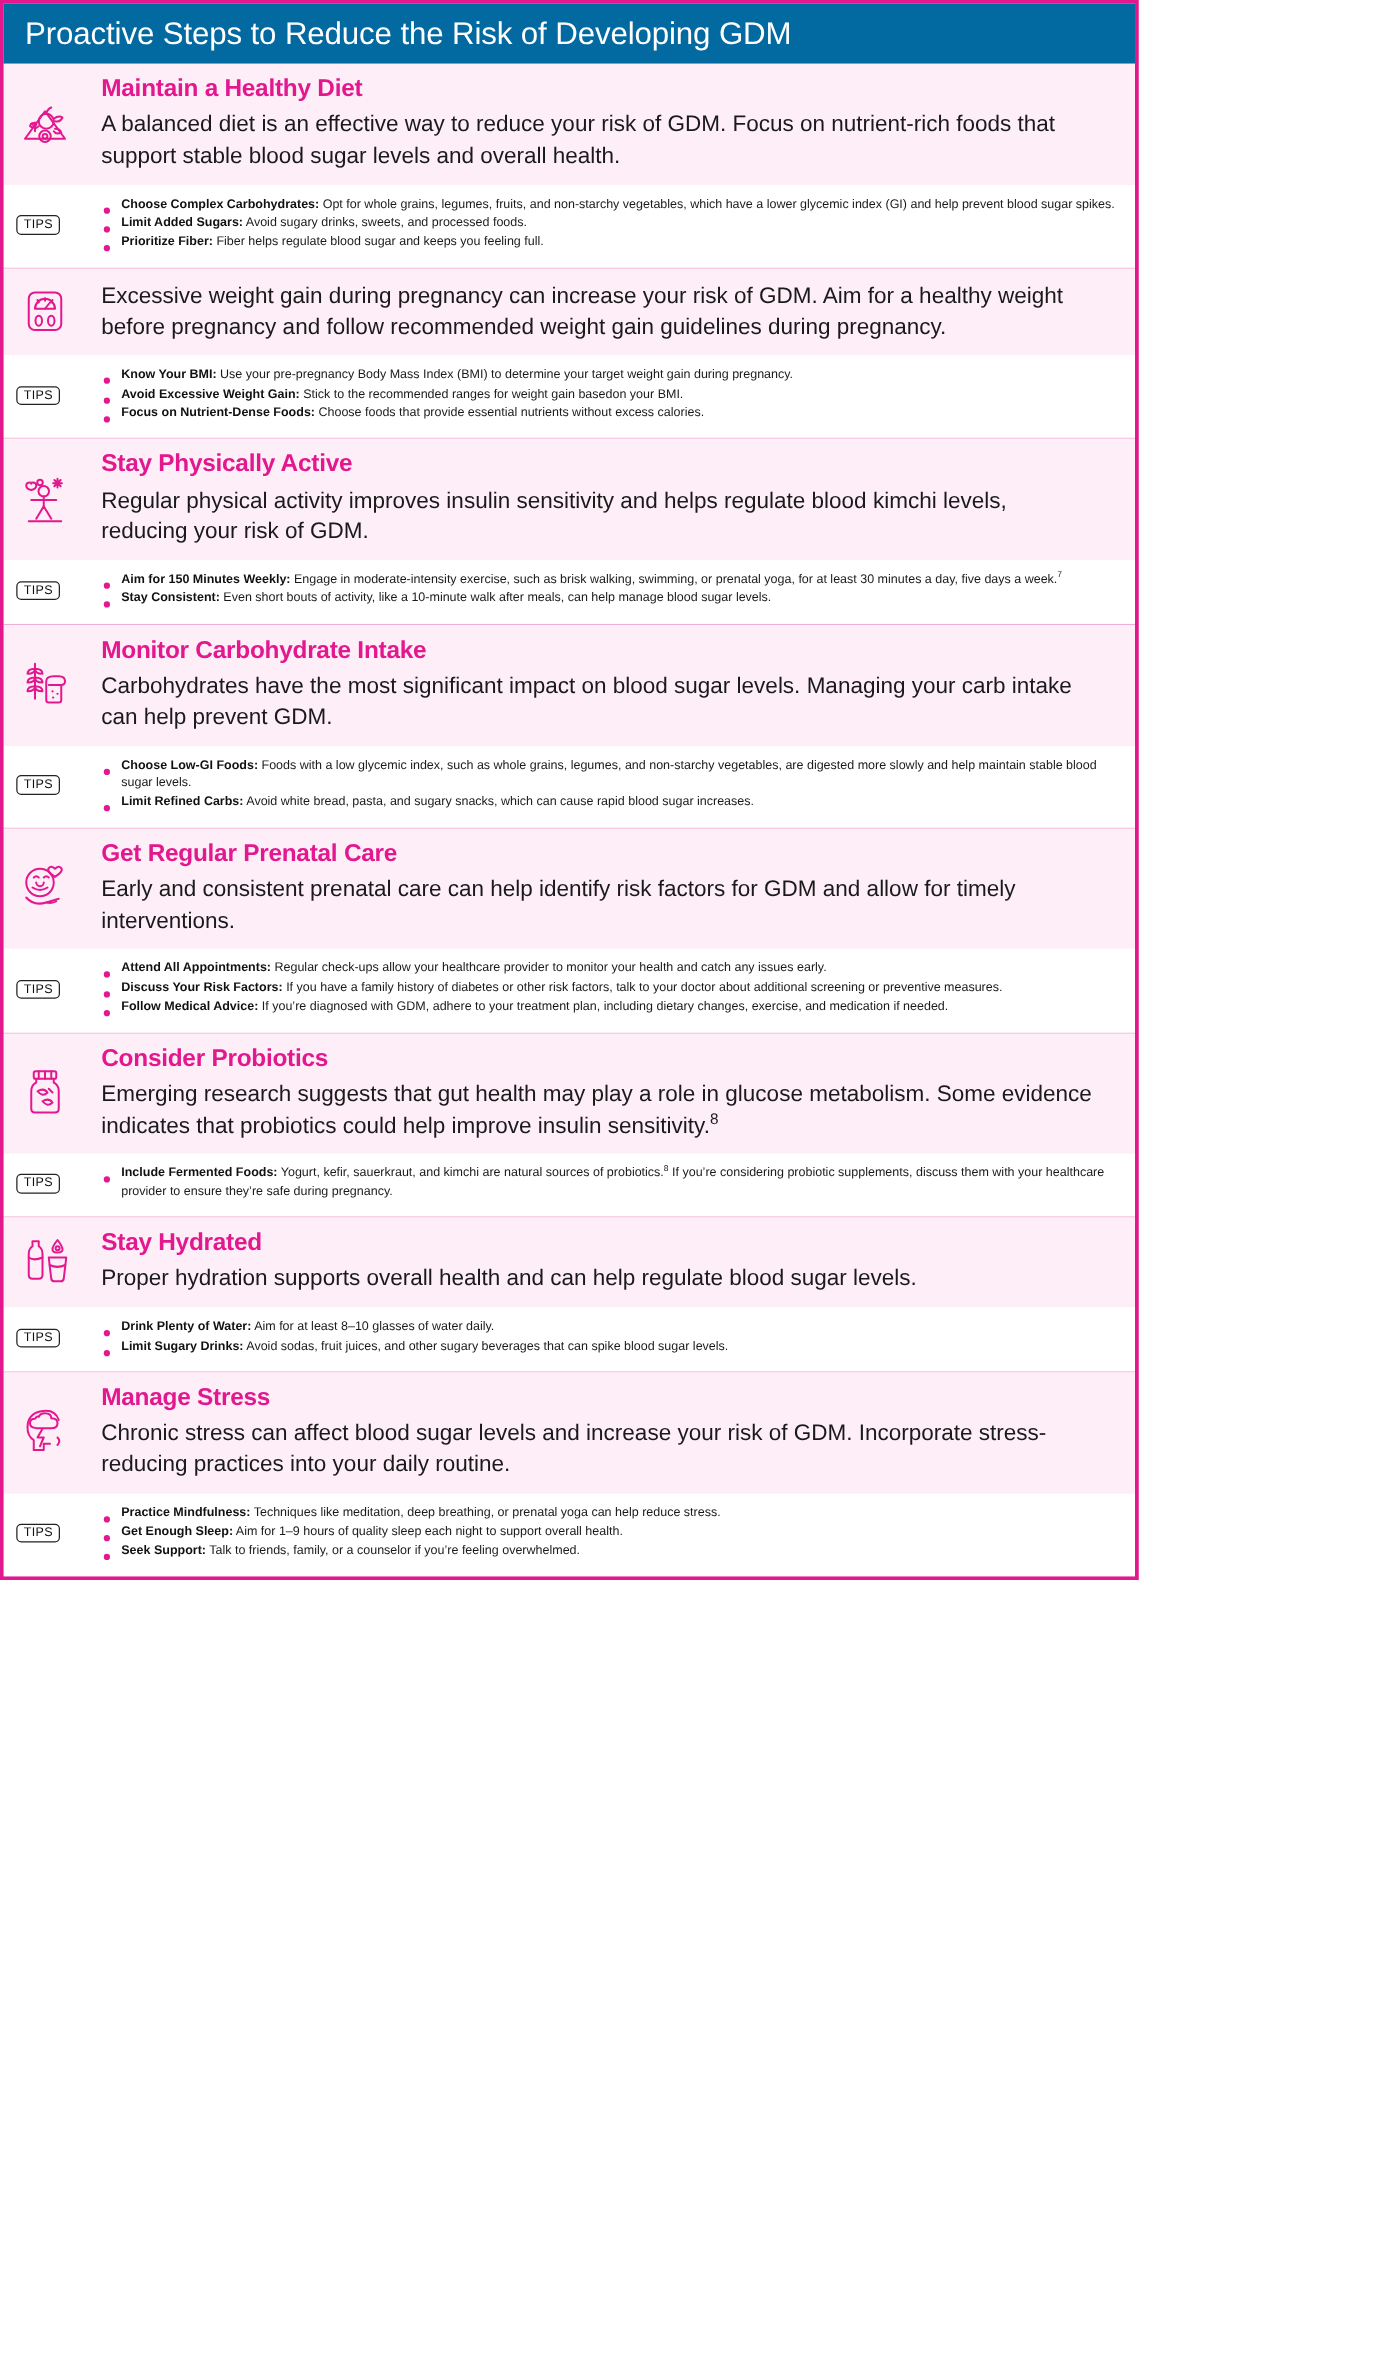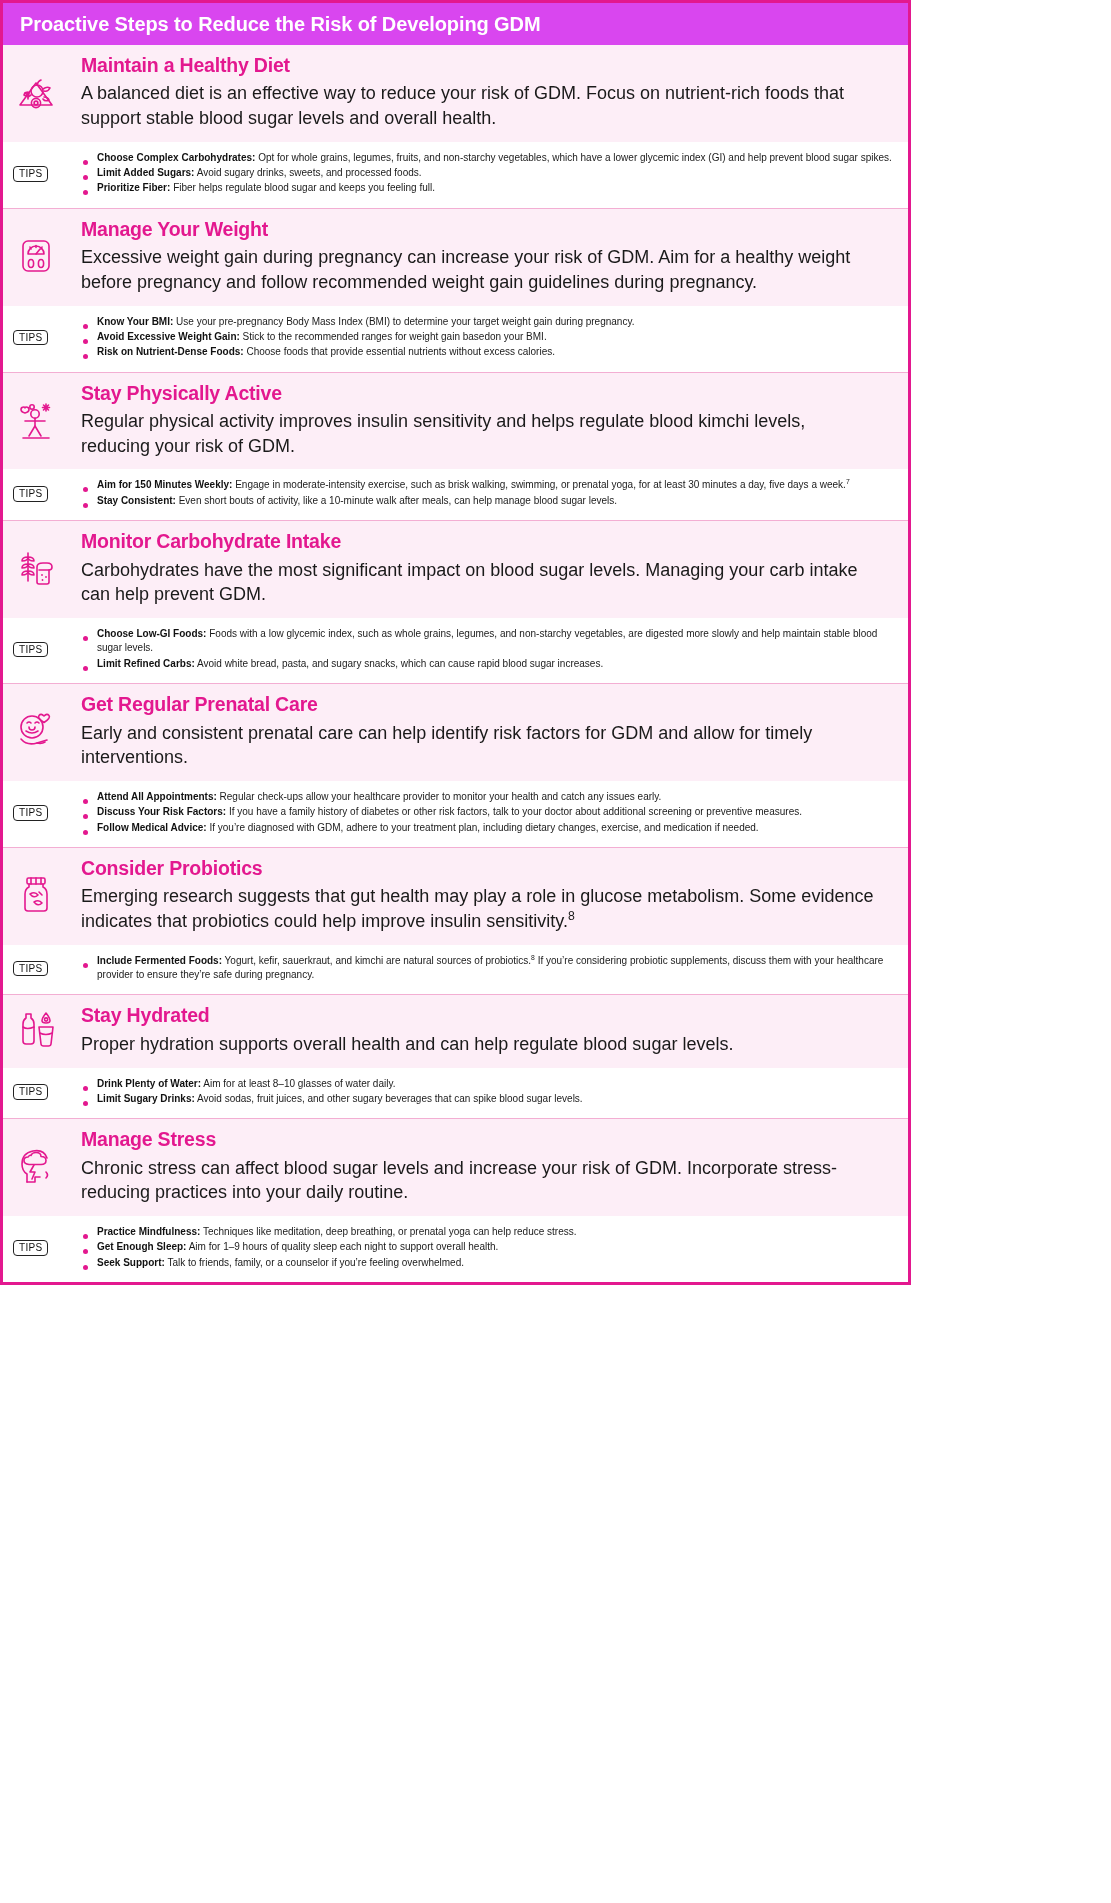--- a/index.html
+++ b/index.html
@@ -12,24 +12,24 @@
     width: 1111px;
   }
   #infographic {
     width: 911px;
     margin: 0;
     border: 3px solid #e3188f;
     box-sizing: border-box;
     background: #ffffff;
   }
   .header {
-    background: #d946ef;
+    background: #0369a1;
     color: #ffffff;
-    font-weight: bold;
-    font-size: 20px;
+    font-weight: normal;
+    font-size: 25px;
     letter-spacing: -0.1px;
     padding: 9px 0 9px 17px;
     line-height: 1.2;
   }
   .section {
     border-bottom: 1px solid #f3aed3;
   }
   .section:last-child { border-bottom: none; }
 
   .intro-row {
@@ -162,33 +162,32 @@
             <svg width="46" height="46" viewBox="0 0 46 46">
               <rect fill="none" stroke="#e3188f" stroke-width="1.6" stroke-linecap="round" stroke-linejoin="round" x="10" y="8" width="26" height="30" rx="5"></rect>
               <path fill="none" stroke="#e3188f" stroke-width="1.6" stroke-linecap="round" stroke-linejoin="round" d="M15 21 a8 8 0 0 1 16 0 Z"></path>
               <path fill="none" stroke="#e3188f" stroke-width="1.6" stroke-linecap="round" stroke-linejoin="round" d="M23 21 l4-5"></path>
               <path fill="none" stroke="#e3188f" stroke-width="1.6" stroke-linecap="round" stroke-linejoin="round" d="M17 14 l1 2 M23 12.5 v2 M29 14 l-1 2"></path>
               <ellipse fill="none" stroke="#e3188f" stroke-width="1.6" stroke-linecap="round" stroke-linejoin="round" cx="18" cy="30.5" rx="2.6" ry="4"></ellipse>
               <ellipse fill="none" stroke="#e3188f" stroke-width="1.6" stroke-linecap="round" stroke-linejoin="round" cx="28" cy="30.5" rx="2.6" ry="4"></ellipse>
             </svg>
           </div>
           <div class="body-col">
-            <div class="sec-title">Manage Your Weight</div>
             <p class="sec-desc"><span>Excessive weight gain during pregnancy can increase your risk of GDM. Aim for a healthy weight before pregnancy and follow recommended weight gain guidelines during pregnancy.</span></p>
           </div>
         </div>
         <div class="tips-row">
           <div class="gutter">
             <span class="tips-badge">TIPS</span>
           </div>
           <div class="body-col">
             <ul class="tips">
               <li><span class="lead">Know Your BMI:</span><span> Use your pre-pregnancy Body Mass Index (BMI) to determine your target weight gain during pregnancy.</span></li>
               <li><span class="lead">Avoid Excessive Weight Gain:</span><span> Stick to the recommended ranges for weight gain basedon your BMI.</span></li>
-              <li><span class="lead">Risk on Nutrient-Dense Foods:</span><span> Choose foods that provide essential nutrients without excess calories.</span></li>
+              <li><span class="lead">Focus on Nutrient-Dense Foods:</span><span> Choose foods that provide essential nutrients without excess calories.</span></li>
             </ul>
           </div>
         </div>
       </div>
       <div class="section">
         <div class="intro-row">
           <div class="gutter">
             <svg width="46" height="46" viewBox="0 0 46 46">
               <circle fill="none" stroke="#e3188f" stroke-width="1.6" stroke-linecap="round" stroke-linejoin="round" cx="22" cy="17" r="4.2"></circle>
               <path fill="none" stroke="#e3188f" stroke-width="1.6" stroke-linecap="round" stroke-linejoin="round" d="M12 24 h20"></path>

